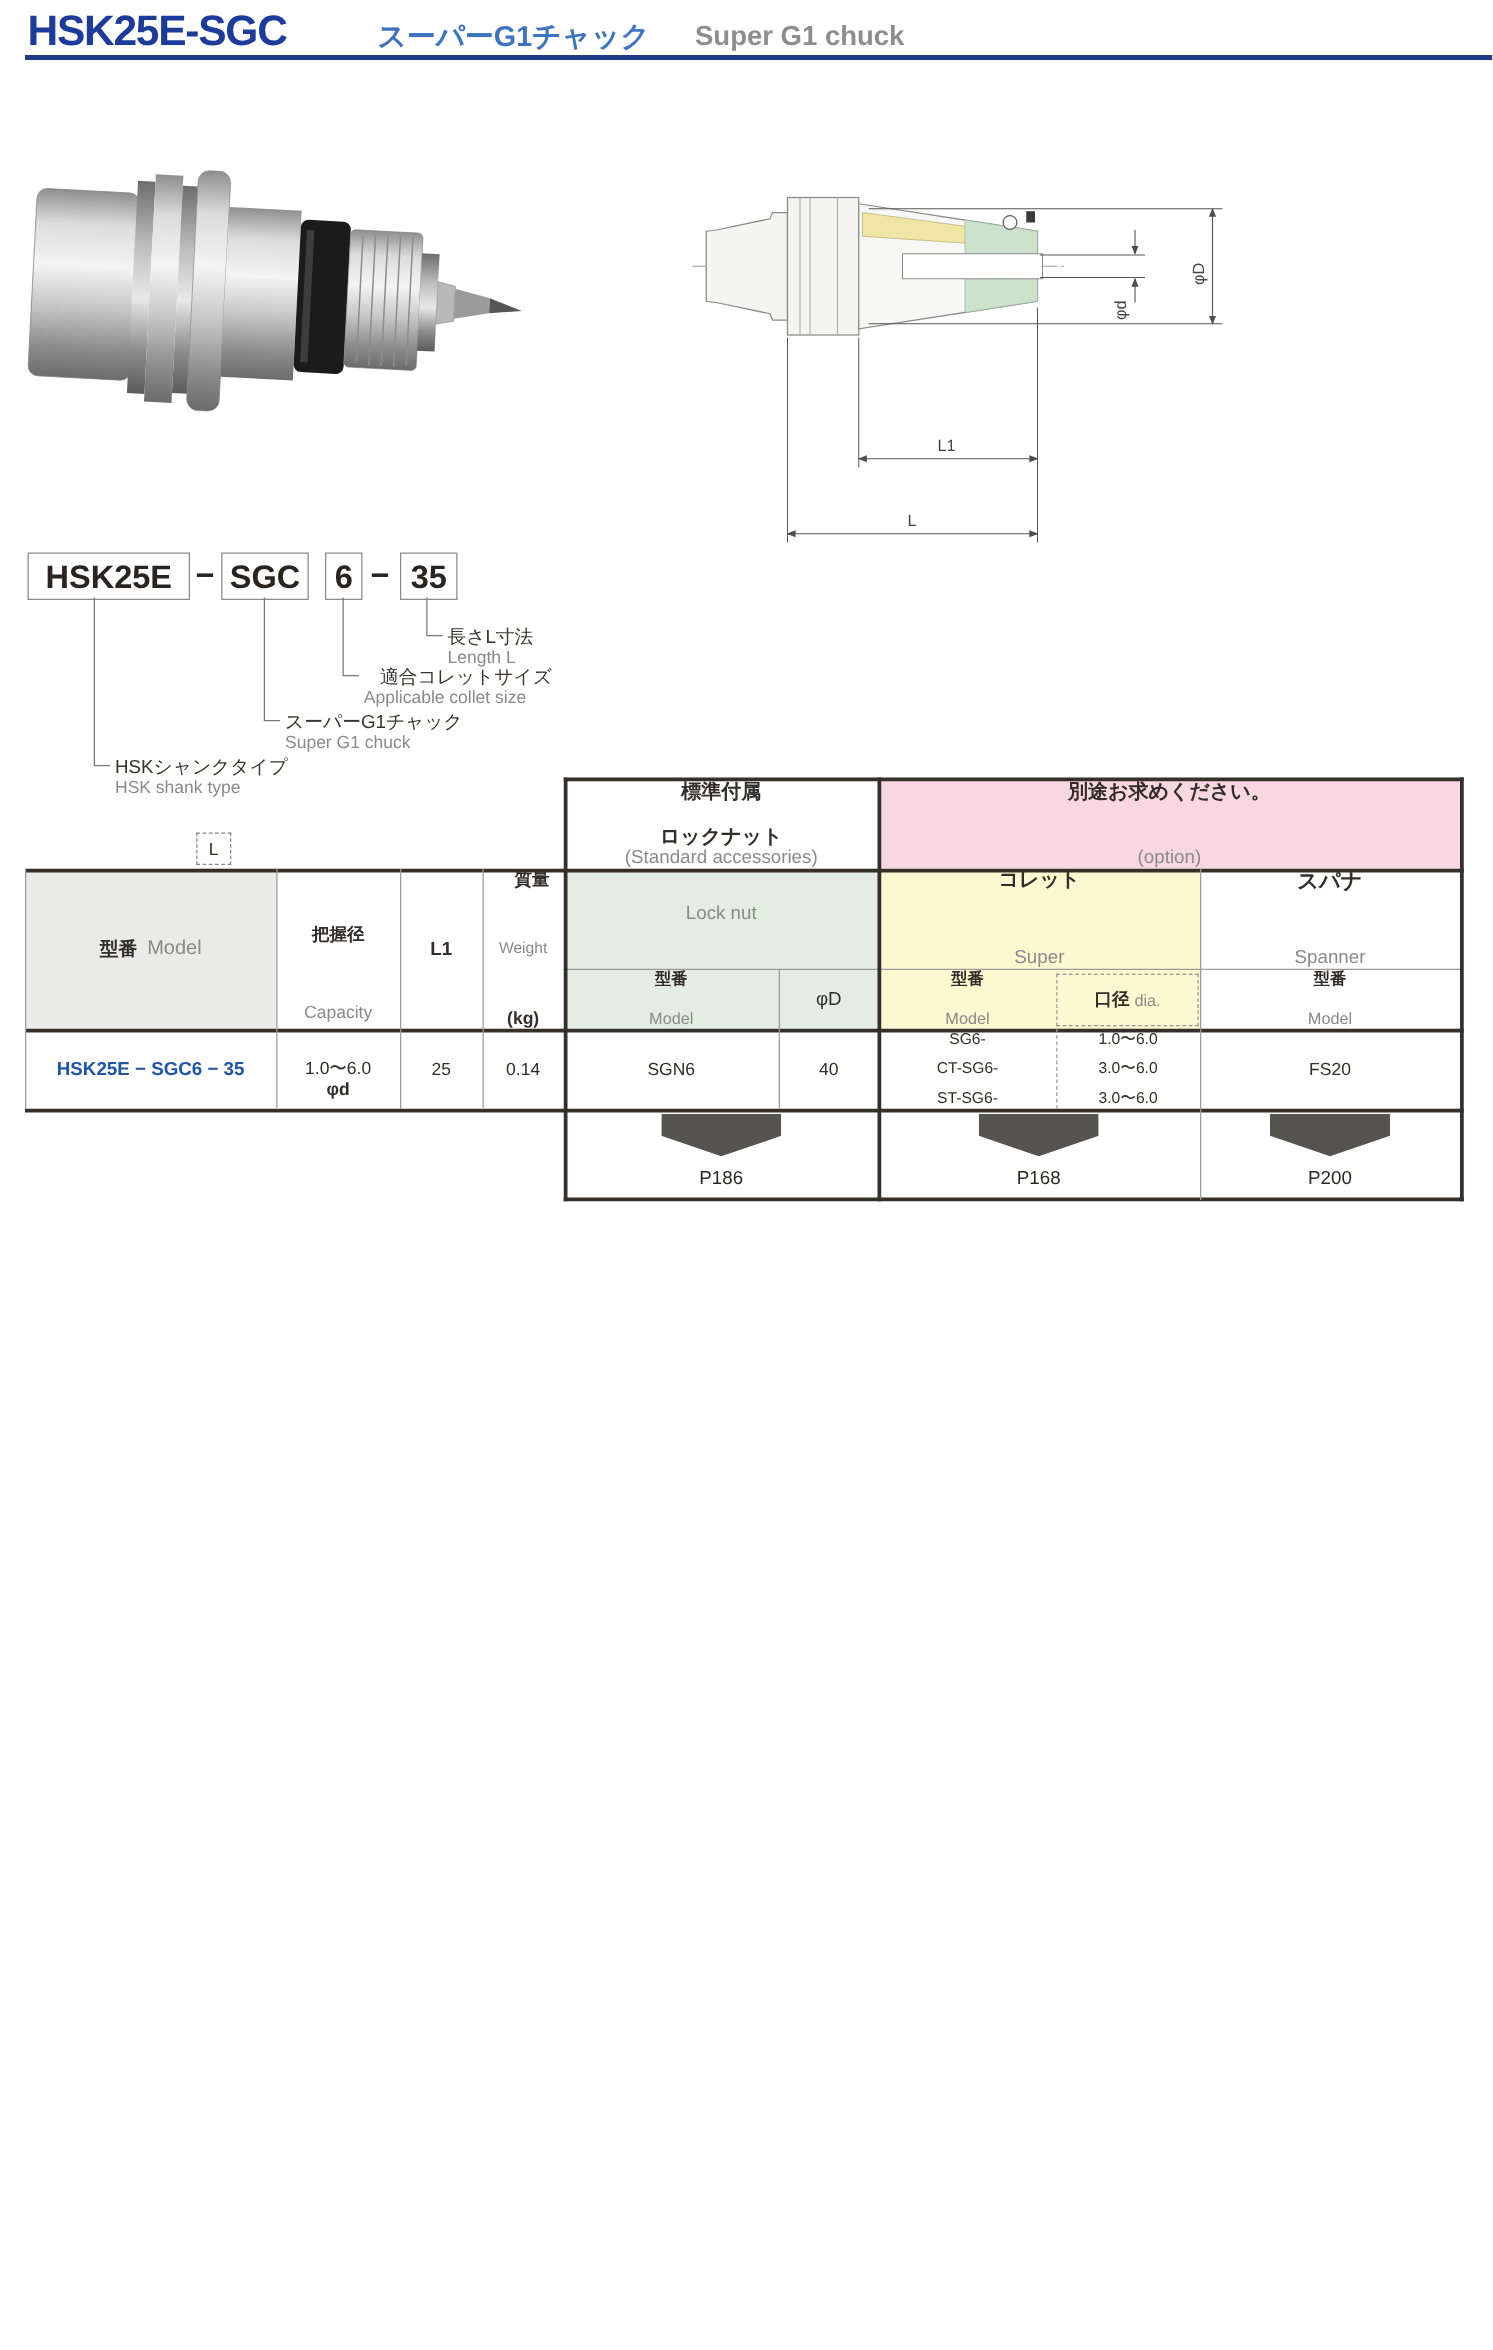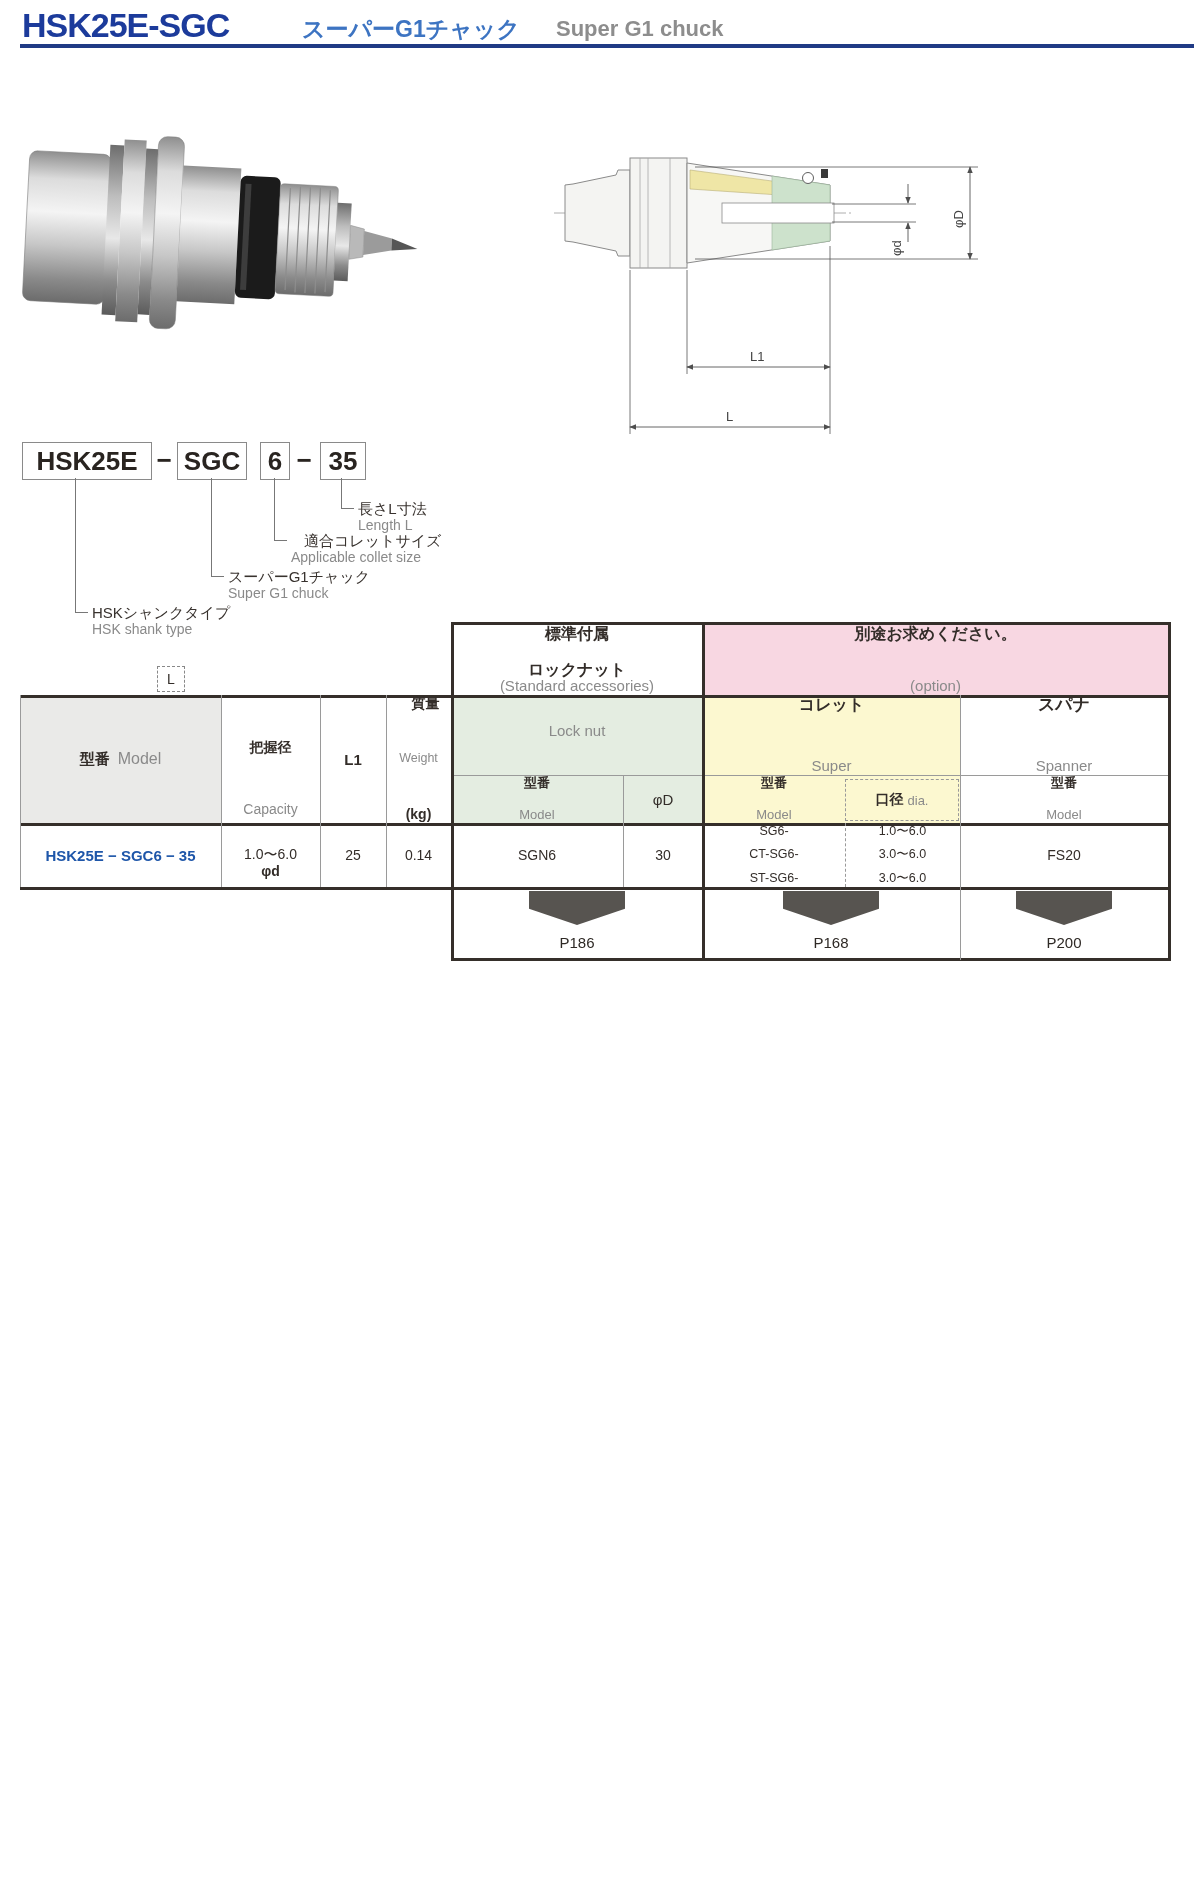--- a/index.html
+++ b/index.html
@@ -218,21 +218,21 @@
   <div class="abs flexc" style="left:960px;top:775px;width:208px;height:48px;">
     <span class="dk" style="font-size:13px;">型番</span>
     <span class="gray" style="font-size:13px;">Model</span>
   </div>
 
   <div class="abs flexr" style="left:20px;top:823px;width:201px;height:64px;font-size:15px;font-weight:bold;color:#1e56a9;">HSK25E − SGC6 − 35</div>
   <div class="abs flexr" style="left:221px;top:823px;width:99px;height:64px;font-size:14px;">1.0〜6.0</div>
   <div class="abs flexr" style="left:320px;top:823px;width:66px;height:64px;font-size:14px;">25</div>
   <div class="abs flexr" style="left:386px;top:823px;width:65px;height:64px;font-size:14px;">0.14</div>
   <div class="abs flexr" style="left:451px;top:823px;width:172px;height:64px;font-size:14px;">SGN6</div>
-  <div class="abs flexr" style="left:623px;top:823px;width:80px;height:64px;font-size:14px;">30</div>
+  <div class="abs flexr" style="left:623px;top:823px;width:80px;height:64px;font-size:14px;">40</div>
   <div class="abs flexc" style="left:703px;top:823px;width:142px;height:64px;font-size:12.5px;line-height:1.4;">
     <span>SG6-</span>
     <span>CT-SG6-</span>
     <span>ST-SG6-</span>
   </div>
   <div class="abs flexc" style="left:845px;top:823px;width:115px;height:64px;font-size:12.5px;line-height:1.4;">
     <span>1.0〜6.0</span>
     <span>3.0〜6.0</span>
     <span>3.0〜6.0</span>
   </div>

